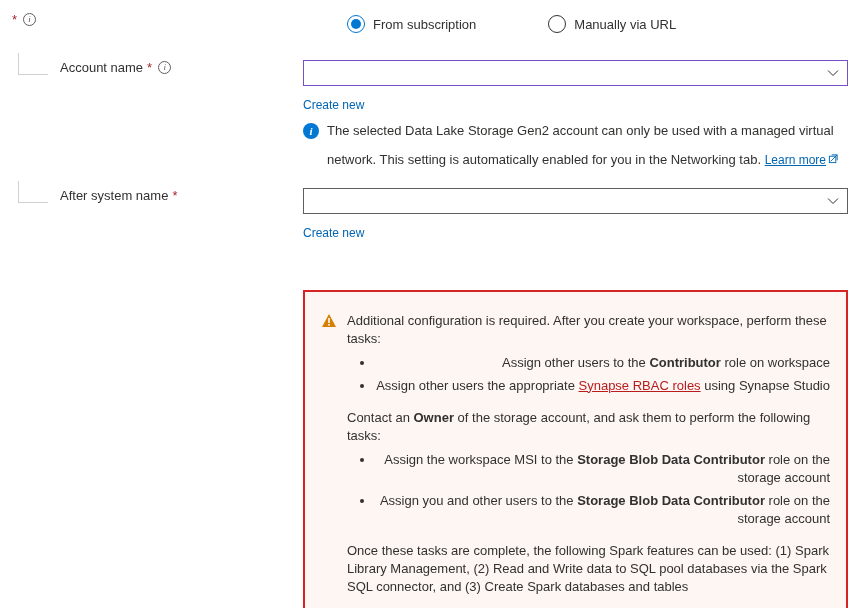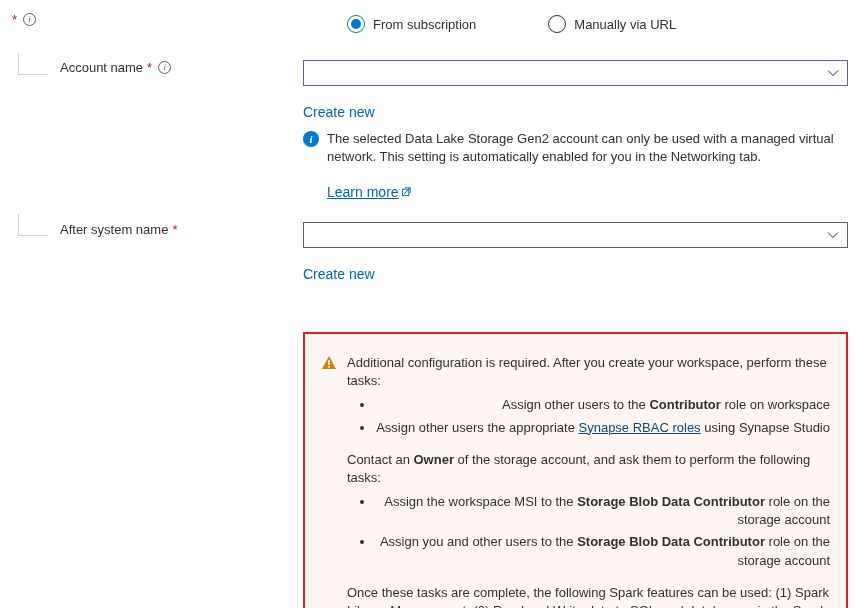--- a/index.html
+++ b/index.html
@@ -97,23 +97,23 @@
   .dropdown .chev {
     position: absolute;
     right: 8px;
     top: 50%;
     transform: translateY(-50%);
   }
   .chev svg { display: block; }
   .link {
     color: #0065b3;
     cursor: pointer;
-    font-size: 14px;
+    font-size: 12px;
     display: inline-block;
-    margin-top: 18px;
+    margin-top: 12px;
   }
   .link.underline { text-decoration: underline; }
   .info-row {
     display: flex;
     gap: 8px;
     margin-top: 10px;
     margin-bottom: 14px;
   }
   .info-icon-filled {
     width: 16px; height: 16px;
@@ -149,21 +149,21 @@
   .warn-icon {
     flex-shrink: 0;
     margin-top: 1px;
   }
   .config-body { flex: 1; line-height: 1.4; }
   .config-body p { margin: 0 0 12px 0; }
   .config-body p.tight { margin-bottom: 6px; }
   .config-body ul { margin: 0 0 14px 0; padding-left: 28px; }
   .config-body li { margin-bottom: 4px; text-align: right; }
   .config-body b { font-weight: 600; }
-  .synapse-link { color: #0c4a6e; text-decoration: underline; cursor: pointer; }
+  .synapse-link { color: #b91c1c; text-decoration: underline; cursor: pointer; }
   .learn-more-bottom {
     color: #0065b3;
     text-decoration: underline;
     cursor: pointer;
     display: inline-block;
     margin-top: 4px;
   }
 </style>
 </head>
 <body>

